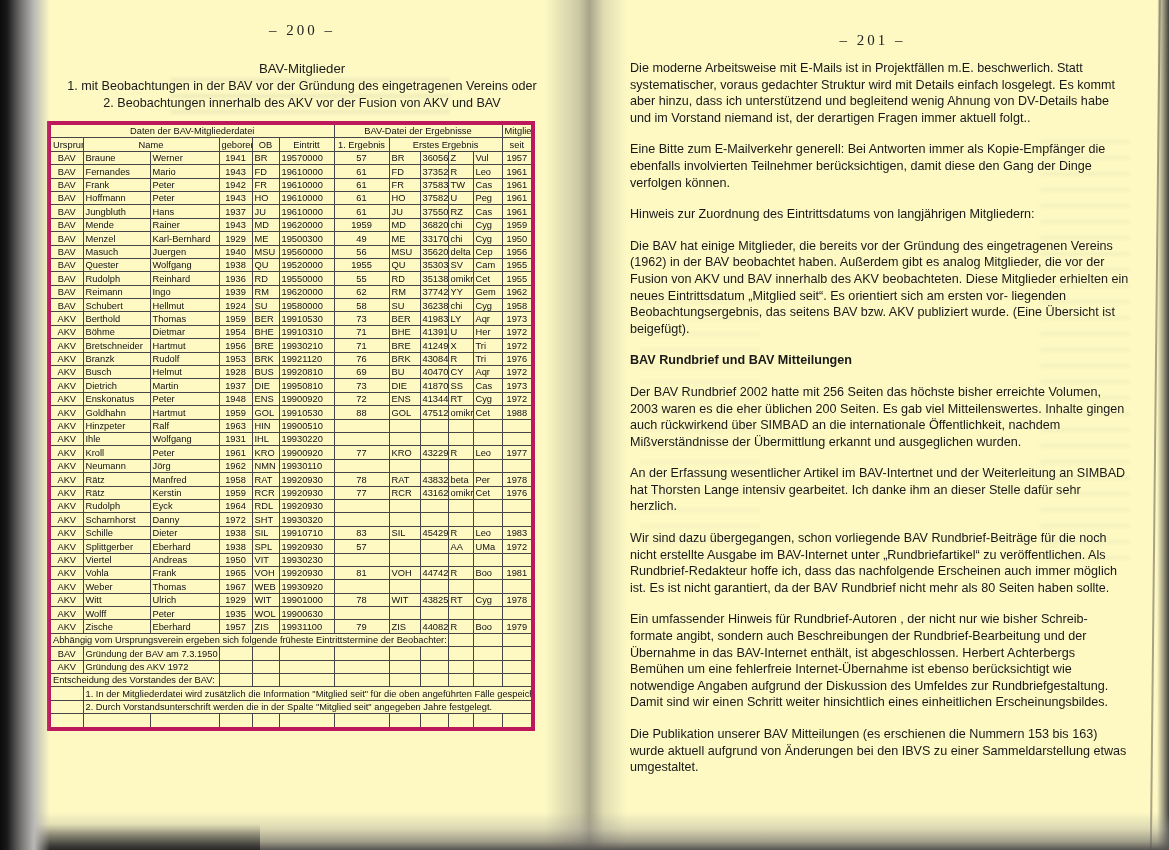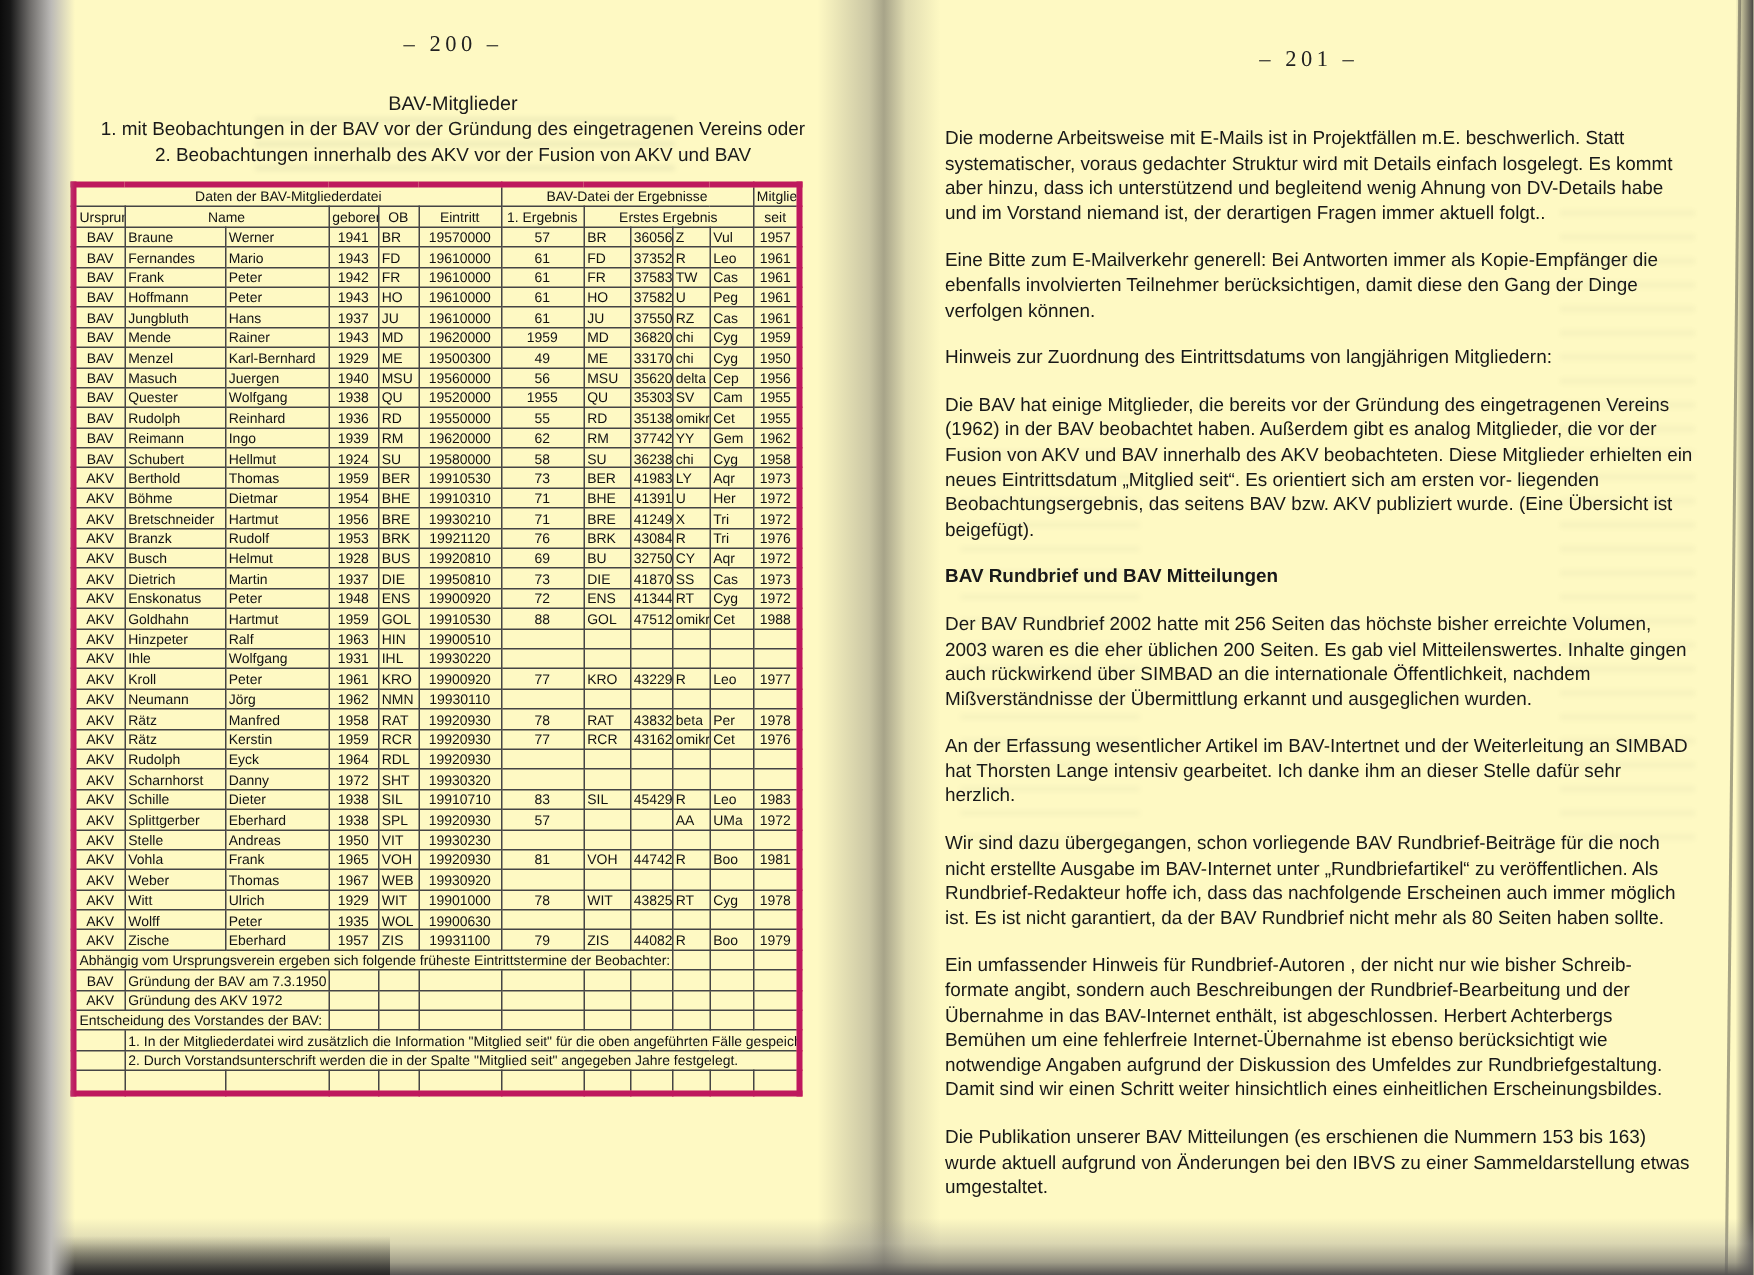--- a/index.html
+++ b/index.html
@@ -32,25 +32,25 @@
   .headblock .t{font-size:13.2px;margin-bottom:1px;}
   
   table.members{position:absolute;left:5px;top:121px;width:484px;border-collapse:collapse;
         table-layout:fixed;font-size:9.3px;line-height:10.5px;color:#111;}
   table.members td,table.members th{border:1px solid #454545;padding:1px 2px 0 2px;height:11.4px;
         overflow:hidden;white-space:nowrap;font-weight:normal;}
   table.members{border:4px solid #be185d;}
   th.grp{text-align:center;}
   th.b,td.b{font-weight:bold;}
   .c0{text-align:center;}.c1{text-align:left;margin-left:32px;}.c2{text-align:left;}.c3{text-align:center;}
-  .c4{text-align:left;}.c5{text-align:center;margin-top:12px;}.c6{text-align:center;}.c7{text-align:left;}
+  .c4{text-align:left;}.c5{margin-top:12px;}.c6{text-align:center;}.c7{text-align:left;}
   .c8{text-align:right;}.c9{text-align:left;}.c10{text-align:left;}.c11{text-align:center;}
   tfoot td{text-align:left;}
   
-  .rtext{position:absolute;left:30px;top:60px;width:500px;font-size:12.6px;line-height:16.6px;color:#181818;margin-top:24px;}
+  .rtext{position:absolute;left:30px;top:60px;width:500px;font-size:12.6px;line-height:16.6px;color:#181818;}
   .rtext p{margin:0 0 15px 0;}
   .rtext .rb-heading{font-weight:bold;margin:14px 0 15px 0;}
 </style>
 </head>
 <body>
 
 <div class="scan">
 
   <div class="page page-left">
     <div class="pnum pnum-left">–  200  –</div>
@@ -319,21 +319,21 @@
           </tr>
           <tr>
             <td class="c0">AKV</td>
             <td class="c1">Busch</td>
             <td class="c2">Helmut</td>
             <td class="c3">1928</td>
             <td class="c4">BUS</td>
             <td class="c5">19920810</td>
             <td class="c6">69</td>
             <td class="c7">BU</td>
-            <td class="c8">32750</td>
+            <td class="c8">40470</td>
             <td class="c9">CY</td>
             <td class="c10">Aqr</td>
             <td class="c11">1972</td>
           </tr>
           <tr>
             <td class="c0">AKV</td>
             <td class="c1">Dietrich</td>
             <td class="c2">Martin</td>
             <td class="c3">1937</td>
             <td class="c4">DIE</td>
@@ -508,21 +508,21 @@
             <td class="c5">19920930</td>
             <td class="c6">57</td>
             <td class="c7"></td>
             <td class="c8"></td>
             <td class="c9">AA</td>
             <td class="c10">UMa</td>
             <td class="c11">1972</td>
           </tr>
           <tr>
             <td class="c0">AKV</td>
-            <td class="c1">Stelle</td>
+            <td class="c1">Viertel</td>
             <td class="c2">Andreas</td>
             <td class="c3">1950</td>
             <td class="c4">VIT</td>
             <td class="c5">19930230</td>
             <td class="c6"></td>
             <td class="c7"></td>
             <td class="c8"></td>
             <td class="c9"></td>
             <td class="c10"></td>
             <td class="c11"></td>

